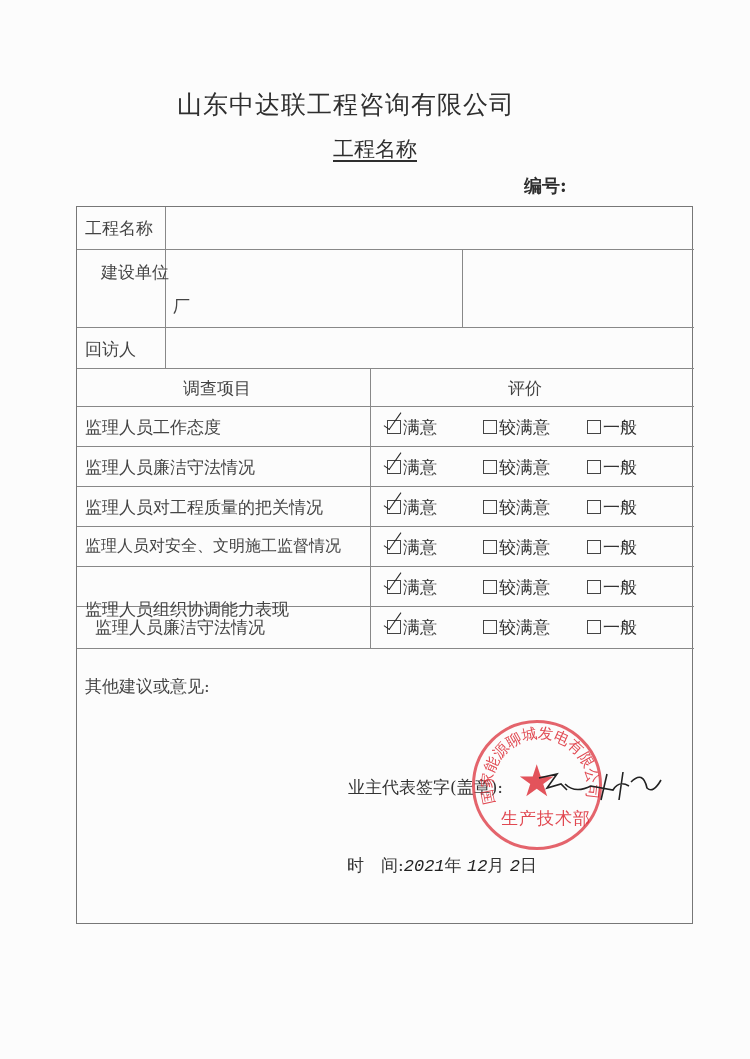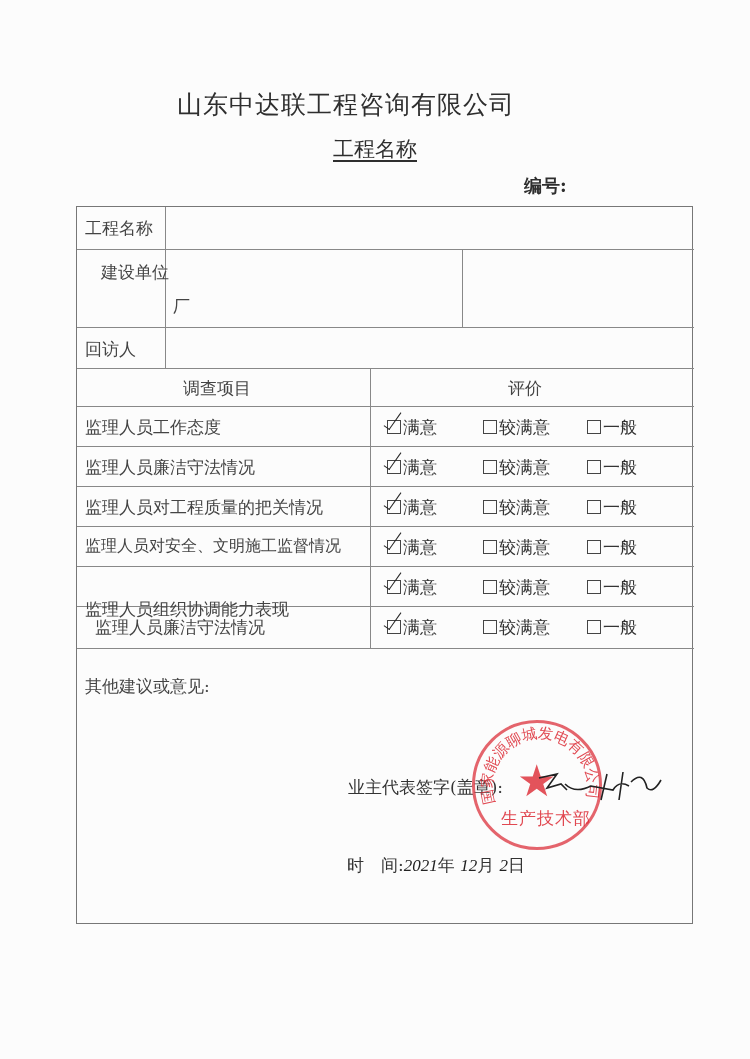--- a/index.html
+++ b/index.html
@@ -21,21 +21,21 @@
     content:""; position:absolute; left:1px; top:-12px; width:6px; height:20px;
     border-right:1.5px solid #222; border-bottom:1.5px solid #222; transform:rotate(35deg);
   }
   .stamp {
     position:absolute; left:472px; top:720px; width:130px; height:130px; border-radius:50%;
     border:3px solid rgba(220,50,60,0.75); box-sizing:border-box;
   }
   .stamp-arc { position:absolute; left:0; top:0; width:130px; height:130px; }
   .stamp-star { position:absolute; left:42px; top:36px; font-size:44px; color:rgba(220,40,50,0.8); line-height:1; }
   .stamp-dept { position:absolute; left:18px; top:84px; font-size:17px; color:rgba(220,40,50,0.85); letter-spacing:1px; font-family:"DejaVu Sans", sans-serif;margin-left:8px; }
-  .hand { font-family:Liberation Serif, serif; font-style:italic; color:#222;text-align:right; }
+  .hand { font-family:Liberation Mono, monospace; font-style:italic; color:#222;text-align:right; }
 </style>
 </head>
 <body>
 
 <div class="company">山东中达联工程咨询有限公司</div>
 <div class="subtitle"><span>工程名称</span></div>
 <div class="serial">编号:</div>
 
 <div class="frame">
 

